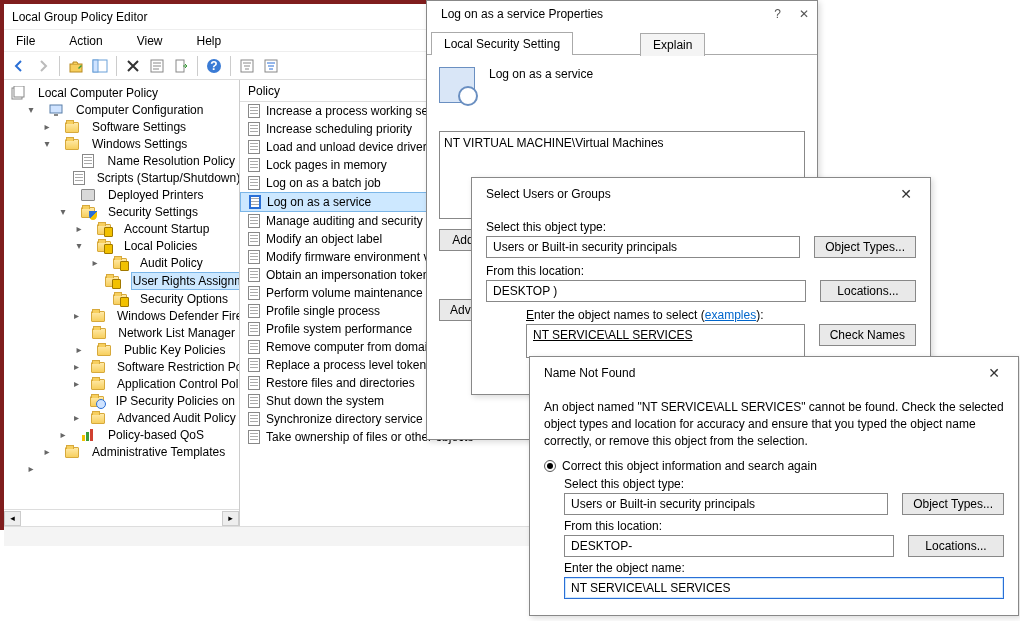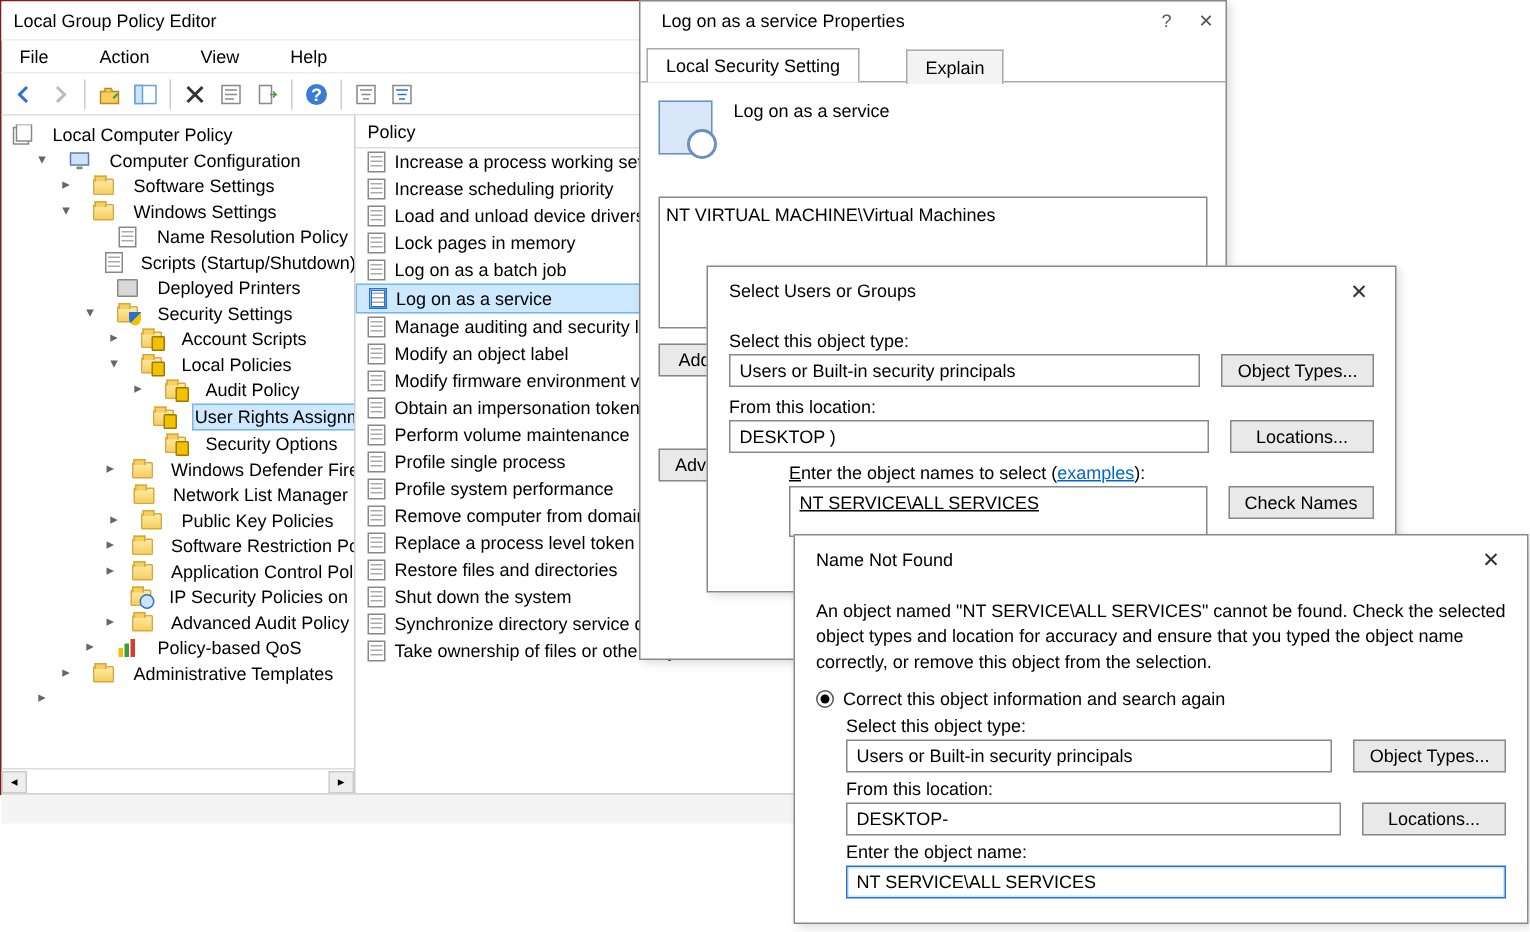--- a/index.html
+++ b/index.html
@@ -1,19 +1,19 @@
 <!DOCTYPE html>
 <html><head>
 <meta charset="utf-8">
 <style>
   * { box-sizing: border-box; font-family: "Segoe UI", Tahoma, sans-serif; font-size: 12px; }
   body { margin:0; padding:0; width:1020px; height:621px; background:#fff; overflow:hidden; position:relative; }
 
   
-  .main-window { position:absolute; left:0; top:0; width:781px; height:530px; background:#fff; border:1px solid #7f1d1d; }
+  .main-window { position:absolute; left:0; top:0; width:781px; height:530px; background:#fff; border:4px solid #7f1d1d; }
   .titlebar { height:26px; line-height:26px; padding:0 8px; color:#000; background:#fff; border-bottom:1px solid #eee; display:flex; align-items:center; justify-content:space-between;}
   .titlebar .title { }
   .titlebar .wc { display:flex; gap:4px;}
   .wc-btn { width:30px; height:20px; display:flex; align-items:center; justify-content:center; color:#333;}
   .menubar { height:22px; border-bottom:1px solid #eee; display:flex; align-items:center; gap:18px; padding:0 4px;}
   .menubar span { padding:2px 8px; }
   .toolbar { height:28px; border-bottom:1px solid #ddd; display:flex; align-items:center; gap:2px; padding:0 4px;}
   .tool { width:22px; height:22px; display:flex; align-items:center; justify-content:center; border:1px solid transparent;}
   .tool svg { width:16px; height:16px; }
   .sep { width:1px; height:20px; background:#ccc; margin:0 3px;}
@@ -52,21 +52,21 @@
 
   
   .dialog { position:absolute; background:#fff; border:1px solid #888; box-shadow:2px 2px 6px rgba(0,0,0,.15);}
   .dlg-title { display:flex; justify-content:space-between; align-items:center; padding:6px 10px 6px 14px; }
   .dlg-title .t { }
   .close-x { width:28px; height:20px; display:flex; align-items:center; justify-content:center; font-size:14px; color:#333;}
 
   .props { left:426px; top:0; width:392px; height:440px; }
   .props .hdr-icons { position:absolute; right:8px; top:6px; display:flex; gap:18px;}
   .props .hdr-icons span { color:#555;}
-  .tabs { display:flex; border-bottom:1px solid #aaa; padding:0 4px; margin-top:4px;}
+  .tabs { display:flex; border-bottom:1px solid #aaa; padding:0 4px; margin-top:4px;gap:36px;}
   .tab { padding:4px 12px; border:1px solid #aaa; border-bottom:none; background:#fff; position:relative; top:1px; margin-right:-1px;}
   .tab.inactive { background:#f4f4f4; top:2px;margin-left:32px;}
   .props-body { padding:12px 12px 0 12px;}
   .props-desc { display:flex; gap:14px; align-items:flex-start; margin-bottom:28px;}
   .props-desc .big-icon { width:36px;height:36px; background:#d9e6f7;border:1px solid #6a8fc1; position:relative;}
   .props-desc .big-icon::after{content:"";position:absolute;right:-4px;bottom:-4px;width:16px;height:16px;border:2px solid #6a8fc1;border-radius:50%;background:#fff;}
   .props-list { border:1px solid #888; height:88px; padding:4px; margin-bottom:10px;}
   .btn { min-width:72px; height:22px; border:1px solid #888; background:#e9e9e9; padding:0 10px; display:inline-flex; align-items:center; justify-content:center;}
   .btn.sm{min-width:60px;}
 
@@ -257,21 +257,21 @@
                             </span>
                             <span>Security Settings</span>
                           </div>
                         <ul>
                           <li>
                               <div class="tree-row">
                                 <span class="exp">▸</span>
                                 <span class="ticon">
                                   <span class="folder lockfolder"></span>
                                 </span>
-                                <span>Account Scripts</span>
+                                <span>Account Startup</span>
                               </div>
                             </li>
                           <li>
                               <div class="tree-row">
                                 <span class="exp">▾</span>
                                 <span class="ticon">
                                   <span class="folder lockfolder"></span>
                                 </span>
                                 <span>Local Policies</span>
                               </div>

